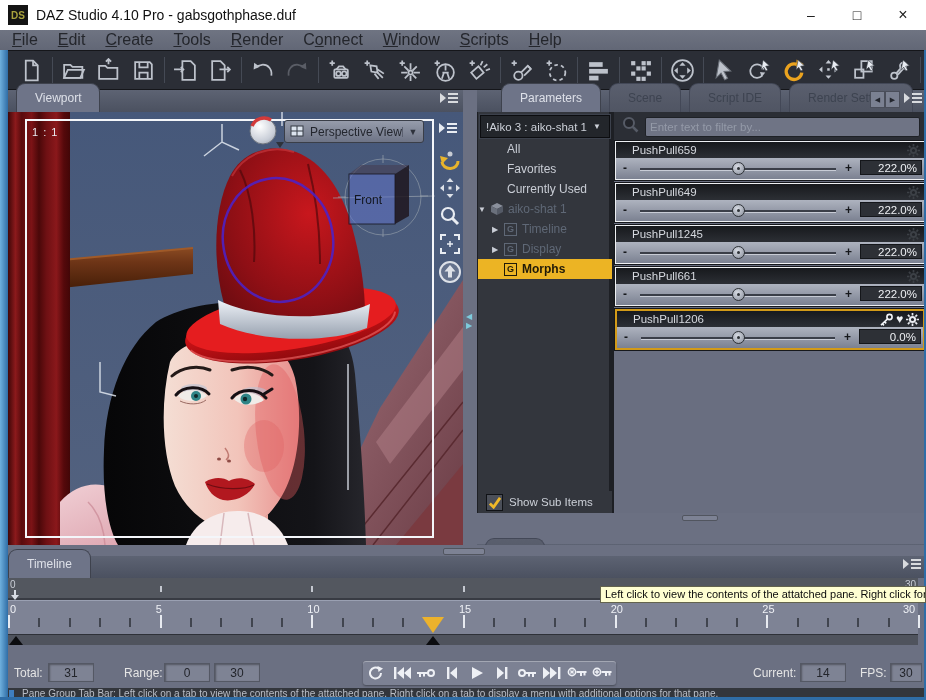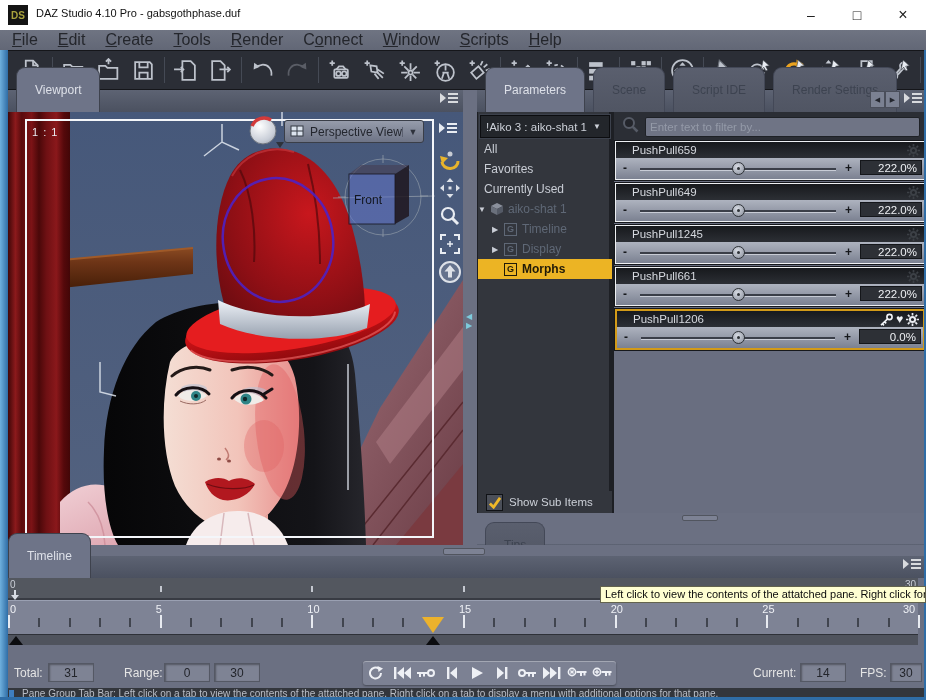--- a/index.html
+++ b/index.html
@@ -1,38 +1,38 @@
 <!DOCTYPE html>
 <html><head>
 <meta charset="utf-8">
 <style>
   html,body{margin:0;padding:0;background:#222;}
   #app{position:relative;width:926px;height:700px;background:#6b7082;font-family:"Liberation Sans",sans-serif;overflow:hidden;user-select:none;}
   .abs{position:absolute;}
   
   #titlebar{left:0;top:0;width:926px;height:30px;background:#ffffff;border-bottom:6px solid #14b8a6;}
   #ds-logo{left:8px;top:5px;width:20px;height:20px;background:#141414;color:#a8a23c;font-size:10px;font-weight:bold;display:flex;align-items:center;justify-content:center;}
-  #win-title{left:36px;top:7px;font-size:11px;color:#111;}
+  #win-title{left:36px;top:7px;font-size:14px;color:#111;}
   #win-btns{right:0;top:0;height:30px;display:flex;}
   .winbtn{width:46px;height:30px;display:flex;align-items:center;justify-content:center;font-size:14px;color:#222;}
   
   #menubar{left:0;top:30px;width:926px;height:20px;background:linear-gradient(#6f7482,#626776);display:flex;align-items:center;padding-left:2px;box-sizing:border-box;}
   .menu-item{padding:0 10px;font-size:16px;color:#24262c;line-height:20px;}
   .menu-item u{text-decoration:underline;}
   
   #toolbar{left:0;top:50px;width:926px;height:40px;background:#2b2e36;border-top:1px solid #15161a;border-bottom:1px solid #15161a;display:flex;align-items:center;padding-left:14px;box-sizing:border-box;}
   .tbi{width:35px;height:32px;display:flex;align-items:center;justify-content:center;flex:none;}
   .tbsep{width:1px;height:26px;background:#454a55;margin:0 3px;flex:none;}
   
   #edge-l{left:0;top:50px;width:8px;height:647px;background:linear-gradient(90deg,#6fb0dd,#2f6da6);z-index:40;}
   #edge-b{left:0;top:697px;width:926px;height:3px;background:#2f6da6;z-index:40;}
   #edge-r{left:924px;top:50px;width:2px;height:647px;background:#2f6da6;z-index:40;}
   
   .tabbar{background:linear-gradient(#5d6373,#4b5160);height:22px;display:flex;align-items:flex-end;padding-left:8px;box-sizing:border-box;position:relative;}
-  .tab{height:20px;padding:12px 18px;display:flex;align-items:center;font-size:12px;border-radius:9px 9px 0 0;white-space:nowrap;}
+  .tab{height:20px;padding:4px 18px;display:flex;align-items:center;font-size:12px;border-radius:9px 9px 0 0;white-space:nowrap;}
   .tab.active{background:linear-gradient(#7d8396,#6970833);background-color:#6e7488;color:#dde0e8;border:1px solid #3e424d;border-bottom:none;}
   .tab.inactive{background:linear-gradient(#5a5f6e,#505563);color:#3d4350;border:1px solid #434857;border-bottom:none;margin-left:8px;}
   .pane-menu{position:absolute;right:5px;bottom:3px;}
   
   #main{left:0;top:90px;width:926px;height:455px;background:#6b7082;}
   #vp-pane{left:8px;top:0;width:455px;height:455px;}
   #viewport{left:0;top:22px;width:455px;height:433px;background:#4d5e7c;overflow:hidden;}
   #vp-ratio{left:24px;top:14px;color:#e9edf3;font-size:11px;letter-spacing:1px;}
   #cam-dd{left:276px;top:8px;width:140px;height:23px;background:linear-gradient(#969cab,#6e7486);border:1px solid #3a3e48;border-radius:3px;display:flex;align-items:center;box-sizing:border-box;}
   #cam-dd .dd-label{flex:1;font-size:12px;color:#23262e;padding-left:5px;}
@@ -48,21 +48,21 @@
   #h-split .hh{position:absolute;left:443px;top:3px;width:40px;height:5px;background:#7d8294;border:1px solid #51555f;border-radius:2px;}
   
   #params-pane{left:477px;top:90px;width:449px;height:455px;}
   #rp-content{left:0;top:22px;width:449px;height:401px;background:#1d1f24;}
   #param-sidebar{left:1px;top:0;width:131px;height:401px;background:#33363d;}
   #node-dd{left:2px;top:3px;width:128px;height:21px;background:#23262b;border:1px solid #0c0d10;outline:1px solid #3c414c;display:flex;align-items:center;}
   #node-dd span.lbl{flex:1;font-size:11.5px;color:#ccd0d8;padding-left:5px;white-space:nowrap;overflow:hidden;}
   #node-dd span.ar{width:16px;color:#ccd0d8;font-size:8px;}
   #sb-list{left:0;top:27px;width:134px;}
   .sb-row{height:20px;display:flex;align-items:center;font-size:12px;color:#c9cdd5;}
-  .sb-row.plain{padding-left:6px;}
+  .sb-row.plain{padding-left:29px;}
   .sb-row .tri{font-size:8px;width:12px;color:#c9cdd5;}
   .sb-row.dim{color:#5f6876;}
   .sb-row.sel{background:#ecb424;color:#201a08;font-weight:bold;}
   .gbox{width:13px;height:13px;border:1px solid currentColor;font-size:9px;font-weight:bold;display:flex;align-items:center;justify-content:center;margin-right:5px;box-sizing:border-box;}
   #show-sub{left:0;top:379px;width:134px;height:22px;display:flex;align-items:center;background:#33363d;}
   #ssi-box{width:15px;height:15px;margin:0 6px 0 8px;background:linear-gradient(#70758166,#4a4e58);border:1px solid #101216;display:flex;align-items:center;justify-content:center;}
   #show-sub .lbl{font-size:11.5px;color:#ccd0d8;}
   #param-main{left:137px;top:0;width:312px;height:401px;background:#696e80;}
   #filterbar{left:0;top:0;width:312px;height:29px;background:#2b2e35;display:flex;align-items:center;}
   #filter-icon{margin:0 6px 0 8px;}
@@ -543,21 +543,21 @@
         </div>
       </div>
     </div>
 
     <div id="v-split" class="abs" style="top:0;left:463px;">
       <span class="vh">◀<br>▶</span>
     </div>
 
     <div id="params-pane" class="abs" style="top:0;">
       <div class="tabbar" id="rp-tabbar">
-        <div class="tab active" style="margin-left: 0px;">
+        <div class="tab active" style="margin-left: 16px;">
             <span>Parameters</span>
           </div>
           <div class="tab inactive">
             <span>Scene</span>
           </div>
           <div class="tab inactive">
             <span>Script IDE</span>
           </div>
           <div class="tab inactive">
             <span>Render Settings</span>

